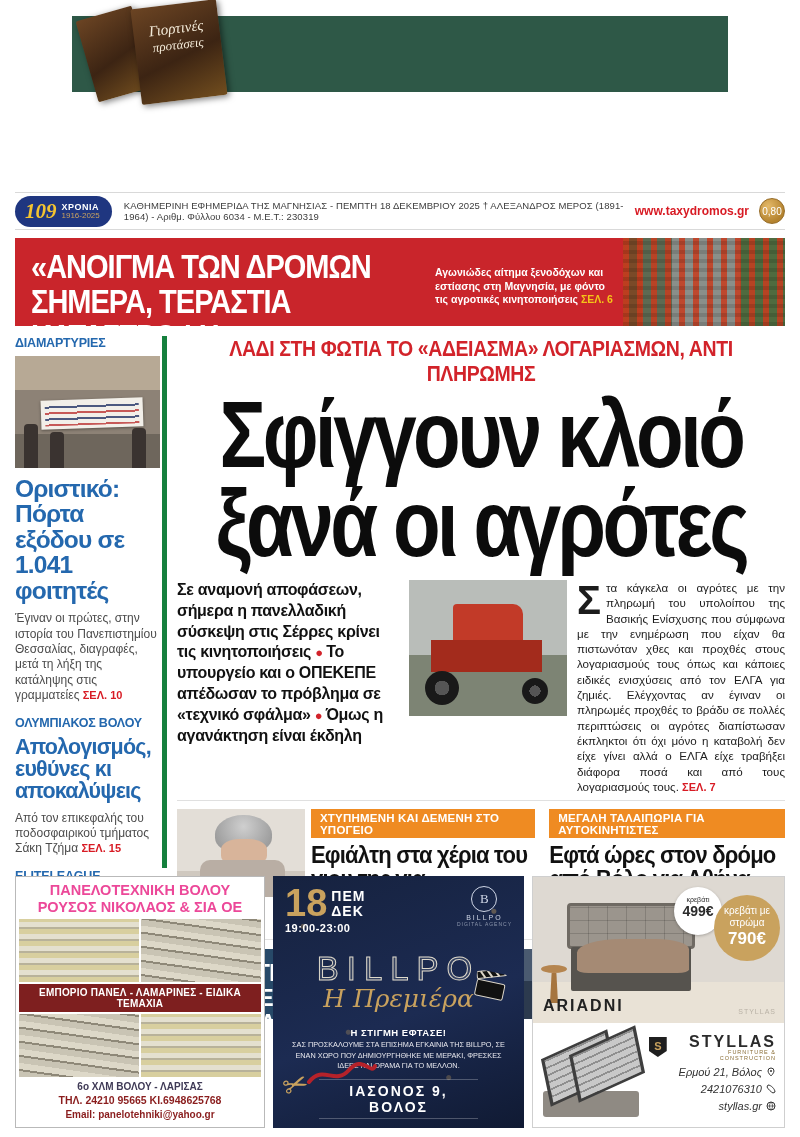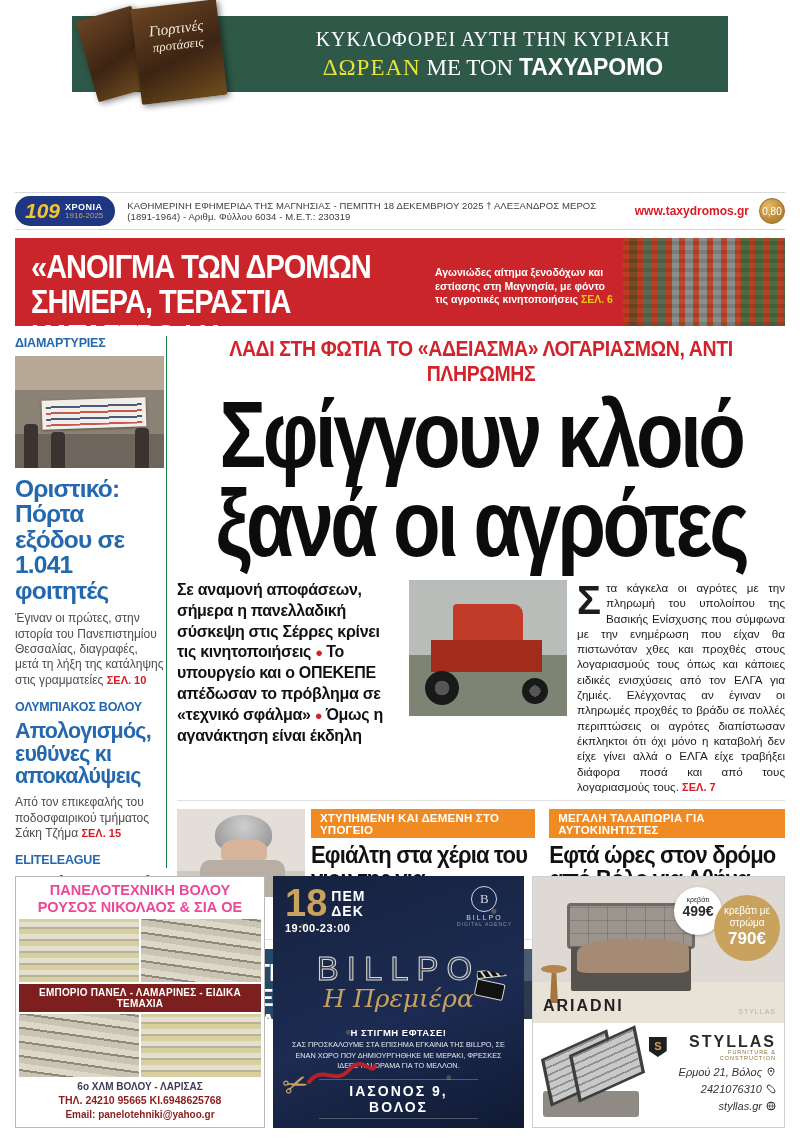--- a/index.html
+++ b/index.html
@@ -29,21 +29,21 @@
   .promo-text .paper { font-family:"Liberation Sans",sans-serif; font-weight:bold; }
   
   .masthead { position:absolute; left:0; top:100px; width:100%; text-align:center; }
   .mast-title { display:inline-block; font-weight:bold; font-size:72px; letter-spacing:3px;
     transform:scale(1.08,1.25); transform-origin:center top; color:#0d0d0d; }
   .info-row { position:absolute; left:15px; top:192px; width:770px; height:38px;
     border-top:1px solid #d9d9d9; border-bottom:1px solid #d9d9d9;
     display:flex; align-items:center; }
   .badge109 { display:flex; align-items:center; gap:5px; background:#1f3680;
     border-radius:16px; padding:3px 12px 3px 10px; margin-right:12px; }
-  .badge109 .n { color:#f4c430; font-size:21px; font-weight:bold; font-style:italic; }
+  .badge109 .n { color:#f4c430; font-size:21px; font-weight:bold; font-style:italic;font-family:Liberation Serif, serif; }
   .badge109 .col { line-height:1; }
   .badge109 .w { color:#fff; font-size:9px; font-weight:bold; letter-spacing:.5px; }
   .badge109 .y { color:#c9a25e; font-size:8px; }
   .info-line { flex:1; font-size:9.5px; color:#3c3c3c; letter-spacing:.1px; }
   .site { color:#d81b24; font-weight:bold; font-size:12px; margin:0 10px; text-decoration:none; }
   .price-coin { width:26px; height:26px; border-radius:50%;
     background:radial-gradient(circle at 35% 30%,#e4b968,#b4832f 70%);
     color:#fff; font-size:10px; font-weight:normal; display:flex; align-items:center;
     justify-content:center; border:1px solid #96motive6b26; border:1px solid #966b26; }
   
@@ -57,21 +57,21 @@
     background:
       repeating-linear-gradient(90deg, rgba(200,60,30,.85) 0 6px, rgba(40,90,40,.0) 6px 14px),
       linear-gradient(90deg,#7a4a28 0 12%, #5d6a52 12% 30%, #8a8f8a 30% 72%, #4f6b3f 72% 100%);
     background-blend-mode:normal; position:relative;
   }
   .red-photo:before { content:""; position:absolute; inset:0;
     background:repeating-linear-gradient(0deg, rgba(0,0,0,.25) 0 4px, transparent 4px 9px);
     opacity:.5; }
   
   .content { position:absolute; left:15px; top:336px; width:770px; height:532px; display:flex; }
-  .sidebar { width:152px; padding-right:2px; border-right:1px solid #15803d; }
+  .sidebar { width:152px; padding-right:2px; border-right:5px solid #15803d; }
   .sec-head { color:#2468ae; font-weight:bold; font-size:12.5px; letter-spacing:-.2px; margin-bottom:6px; }
   .side-photo { width:100%; height:112px; margin-bottom:8px; position:relative;
     background:linear-gradient(180deg,#b7a995 0 30%, #8d8276 30% 70%, #6e665c 70% 100%); overflow:hidden; }
   .side-photo .banner-cloth { position:absolute; left:18%; top:38%; width:70%; height:26%;
     background:#f2efe9; transform:rotate(-2deg);
     box-shadow:0 1px 3px rgba(0,0,0,.4); }
   .side-photo .banner-cloth:before { content:""; position:absolute; inset:3px 4px;
     background:repeating-linear-gradient(0deg,#b33 0 2px, transparent 2px 6px, #236 6px 8px, transparent 8px 12px); opacity:.8; }
   .side-photo .fig { position:absolute; bottom:0; width:14px; height:44px; background:#3a3330; border-radius:4px 4px 0 0; }
   .side-h2 { color:#2468ae; font-weight:bold; font-size:24.5px; line-height:1.04; letter-spacing:-.8px; margin-bottom:8px; }
@@ -222,24 +222,20 @@
 <div class="page">
 
   <div class="promo">
     <div class="promo-covers">
       <div class="cover c2"></div>
       <div class="cover c1">
         <div class="l1">Γιορτινές</div>
         <div class="l2">προτάσεις</div>
       </div>
     </div>
-    <div class="promo-text">
-      <div class="pl1">ΚΥΚΛΟΦΟΡΕΙ ΑΥΤΗ ΤΗΝ ΚΥΡΙΑΚΗ</div>
-      <div class="pl2"><span class="free">ΔΩΡΕΑΝ</span><span> ΜΕ ΤΟΝ </span><span class="paper">ΤΑΧΥΔΡΟΜΟ</span></div>
-    </div>
   </div>
 
   <div class="info-row">
     <div class="badge109">
       <span class="n">109</span>
       <span class="col">
         <div class="w">ΧΡΟΝΙΑ</div>
         <div class="y">1916-2025</div>
       </span>
     </div>

